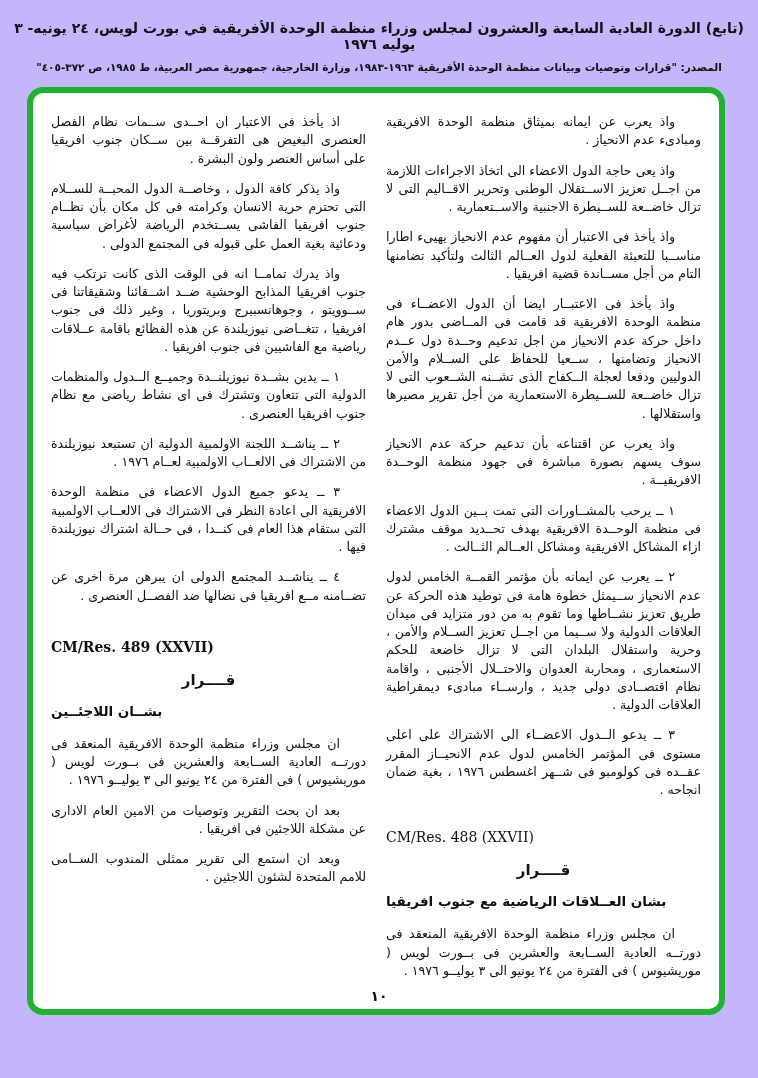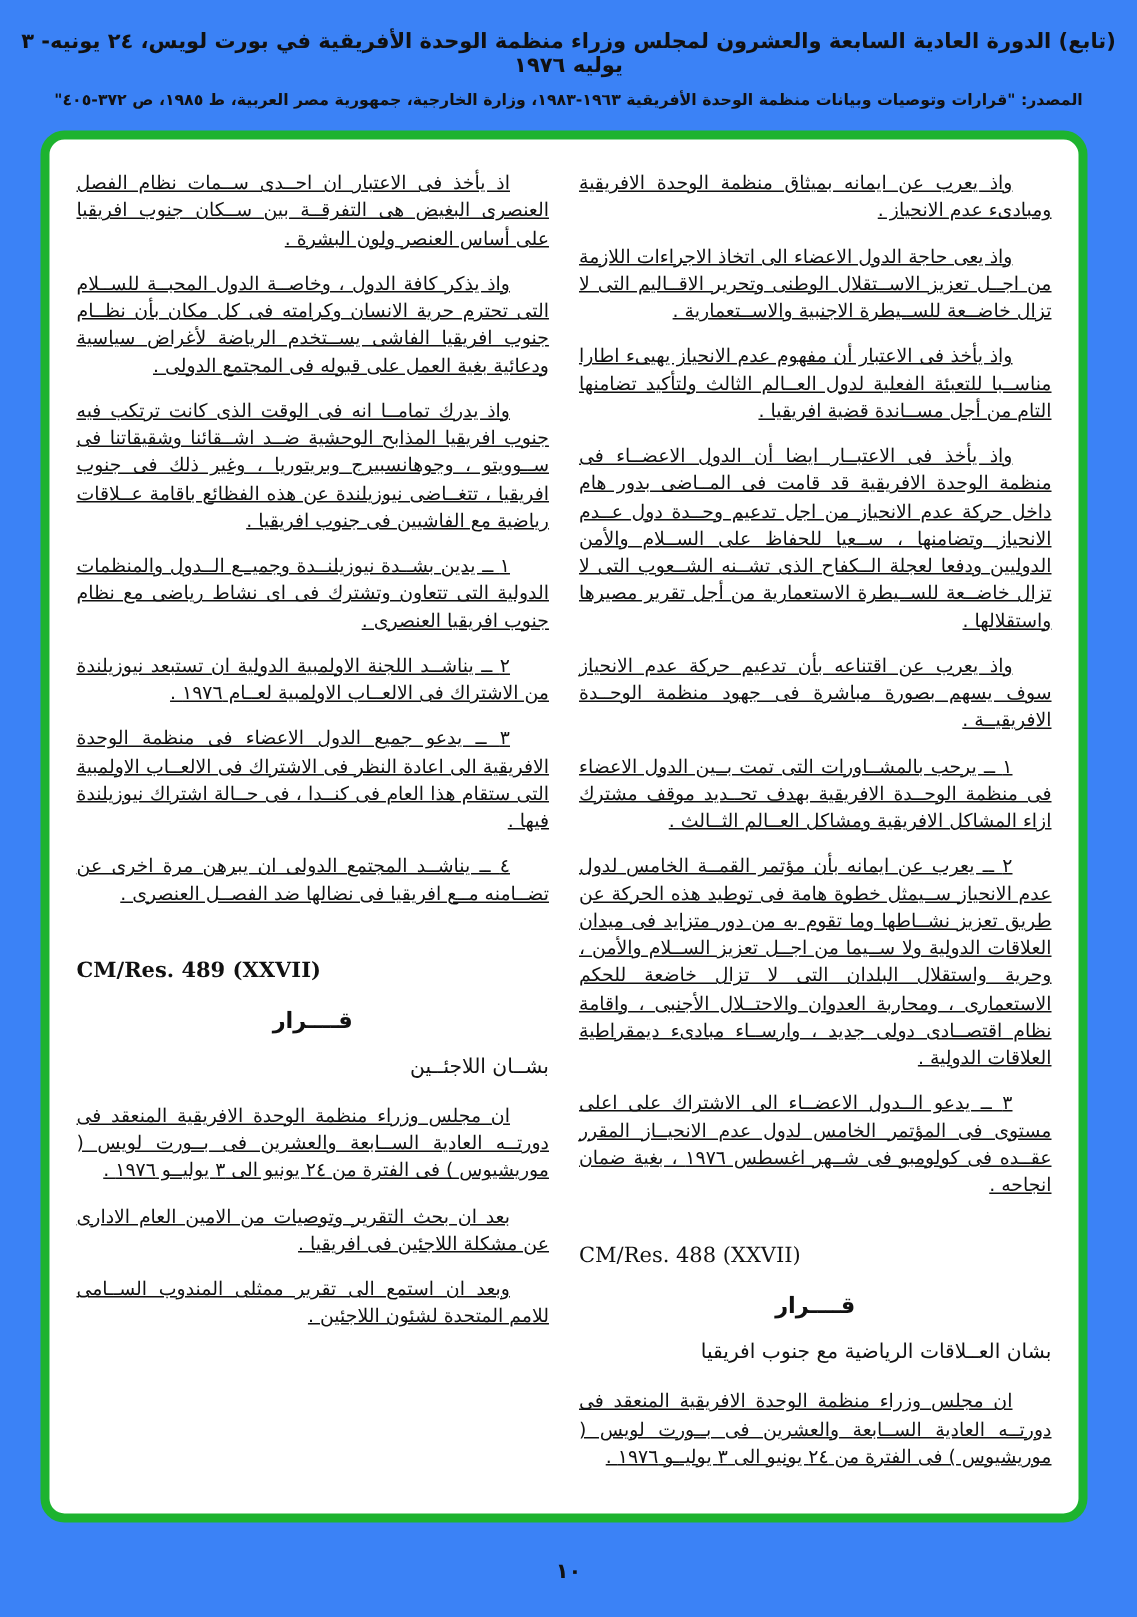--- a/index.html
+++ b/index.html
@@ -1,19 +1,19 @@
 <!DOCTYPE html>
 <html lang="ar"><head>
 <meta charset="utf-8">
 <style>
   html,body{margin:0;padding:0;background:#ffffff;}
   .page{
     position:relative;
     width:758px;height:1078px;
-    background:#3b82f6;
+    background:#c4b5fd;
     font-family:"DejaVu Sans",sans-serif;
     color:#111;
     overflow:hidden;
   }
   .header{padding-top:20px;text-align:center;direction:rtl;}
   .header-line1{font-size:14px;font-weight:bold;letter-spacing:0;}
   .header-line2{font-size:10.5px;font-weight:bold;margin-top:9px;}
   .content-box{
     position:absolute;left:27px;top:87px;
     width:698px;height:928px;
@@ -23,38 +23,37 @@
     padding:20px 18px 12px 18px;
     overflow:hidden;
     background:#fff;
   }
   .columns{display:flex;direction:rtl;gap:20px;height:100%;}
   .col{flex:1;min-width:0;direction:rtl;}
   p.body{
     font-size:12.6px;line-height:1.45;
     text-align:justify;text-indent:26px;
     margin:0 0 12px 0;
-    text-decoration:underline;
   }
   .res-code{
     font-family:"DejaVu Serif",serif;
     font-size:14px;direction:ltr;text-align:left;
     margin:30px 0 6px 0;
   }
   .res-code.first-gap{margin-top:34px;font-weight:bold;}
   .res-title{
     text-align:center;font-weight:bold;font-size:15px;
     margin:16px 0 14px 0;letter-spacing:1px;
   }
   .res-subject{
-    text-align:right;font-weight:normal;font-size:13.5px;
+    text-align:left;font-weight:bold;font-size:13.5px;
     margin:0 0 16px 0;
   }
   .page-number{
-    position:absolute;top:1040px;left:0;
+    position:absolute;top:988px;left:0;
     width:100%;text-align:center;
     font-size:14px;font-weight:bold;direction:rtl;
   }
 </style>
 </head>
 <body>
 
 <div class="page">
 
   <div class="header">

